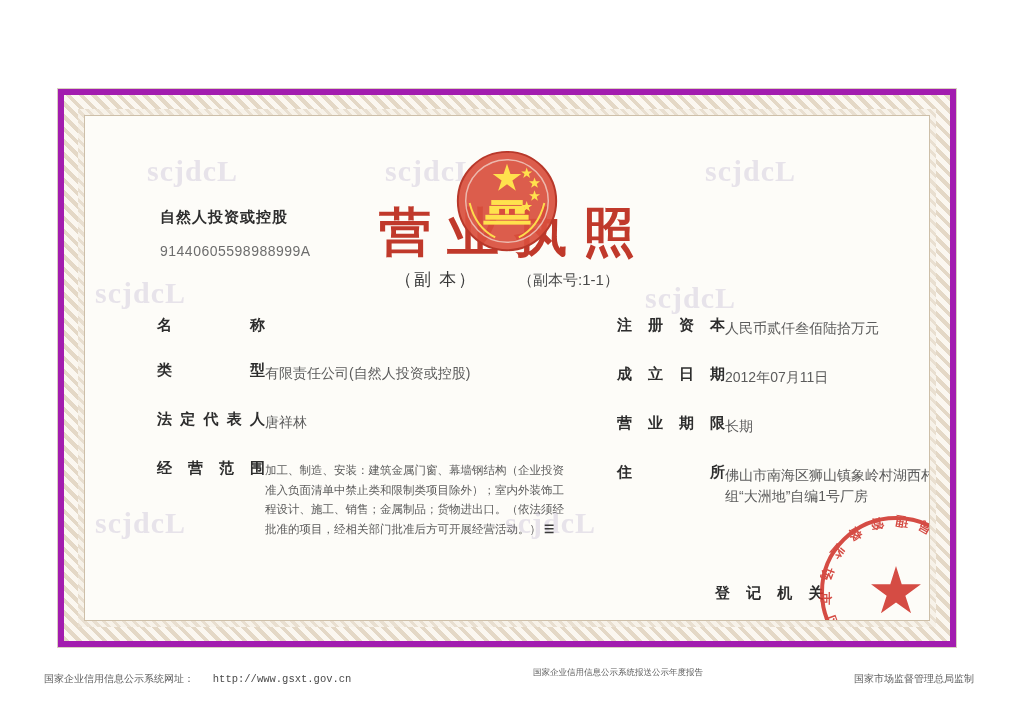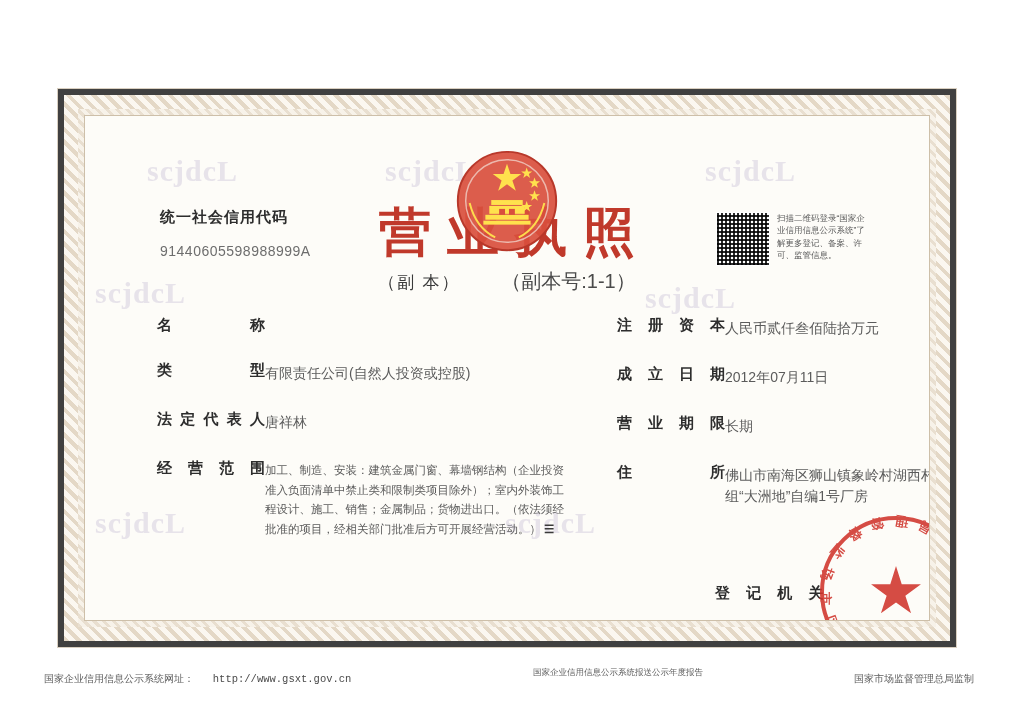--- a/index.html
+++ b/index.html
@@ -16,21 +16,21 @@
     overflow: hidden;
   }
 
   
   .license-sheet {
     position: absolute;
     left: 57px;
     top: 88px;
     width: 900px;
     height: 560px;
-    background: #404040;
+    background: #a21caf;
     border: 1px solid #d9cfc0;
     box-sizing: border-box;
   }
   
   .border-deco {
     position: absolute;
     left: 6px;
     top: 6px;
     right: 6px;
     bottom: 6px;
@@ -124,21 +124,21 @@
     white-space: nowrap;
     font-size: 17px;
     color: #3a3a3a;
   }
   .subtitle-copy {
     font-family: "Liberation Serif", serif;
     letter-spacing: 2px;
   }
   .subtitle-no {
     margin-left: 36px;
-    font-size: 20px;
+    font-size: 15px;
     color: #4a4a4a;
   }
 
   
   .qr-block {
     position: absolute;
     right: 60px;
     top: 96px;
     display: flex;
     align-items: flex-start;
@@ -352,34 +352,30 @@
         </g>
 
         <g stroke="#ffe14d" stroke-width="2" fill="none" opacity="0.95">
           <path d="M22,60 C26,76 34,88 48,95"></path>
           <path d="M98,60 C94,76 86,88 72,95"></path>
         </g>
       </svg>
     </div>
 
     <div class="credit-code-block">
-      <div class="credit-code-label">统一社会信用代码</div>
+      <div class="credit-code-label">自然人投资或控股</div>
       <div class="credit-code-value">91440605598988999A</div>
     </div>
 
     <div class="main-title">营业执照</div>
     <div class="subtitle-row">
       <span class="subtitle-copy">（副 本）</span>
       <span class="subtitle-no">（副本号:1-1）</span>
     </div>
 
-    <div class="qr-block">
-      <div class="qr-code"></div>
-      <div class="qr-note">扫描二维码登录“国家企业信用信息公示系统”了解更多登记、备案、许可、监管信息。</div>
-    </div>
 
     <div class="fields">
 
       <div class="col-left">
         <div class="field-row">
           <div class="field-label">
               <span>名</span>
               <span>称</span>
             </div>
         </div>

